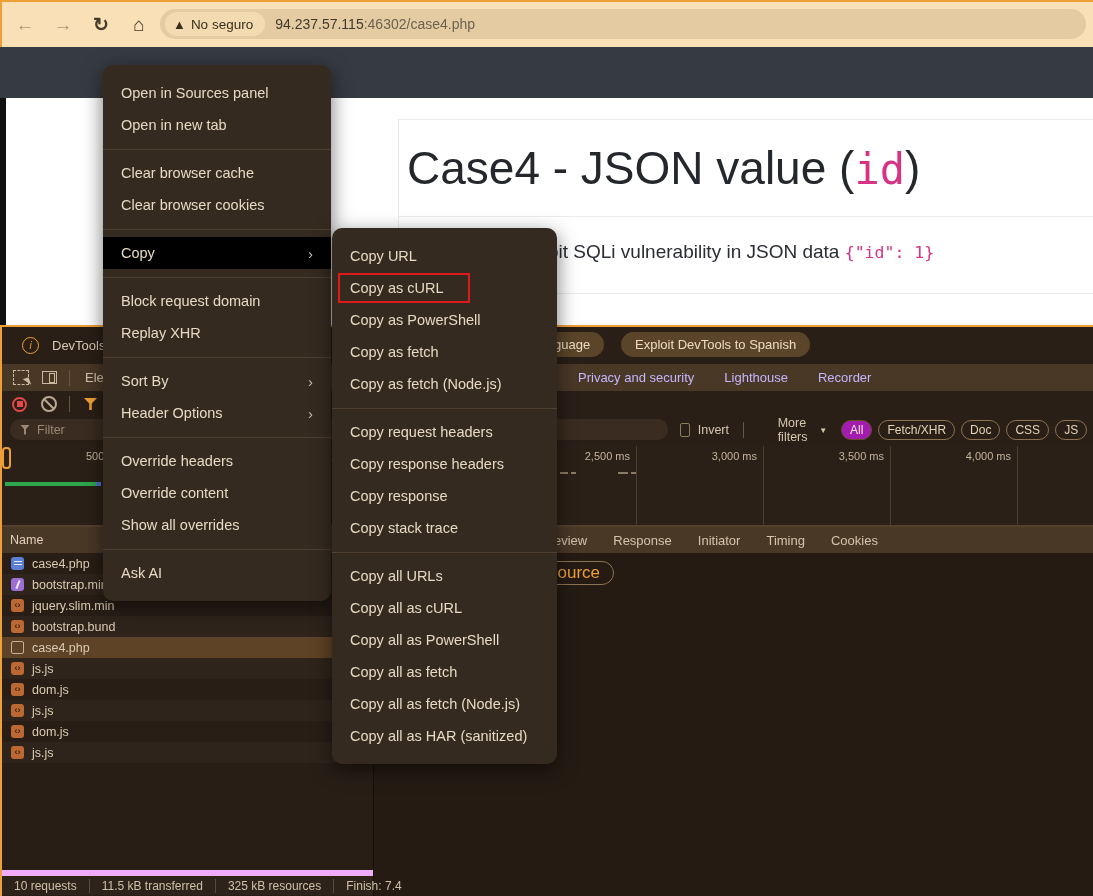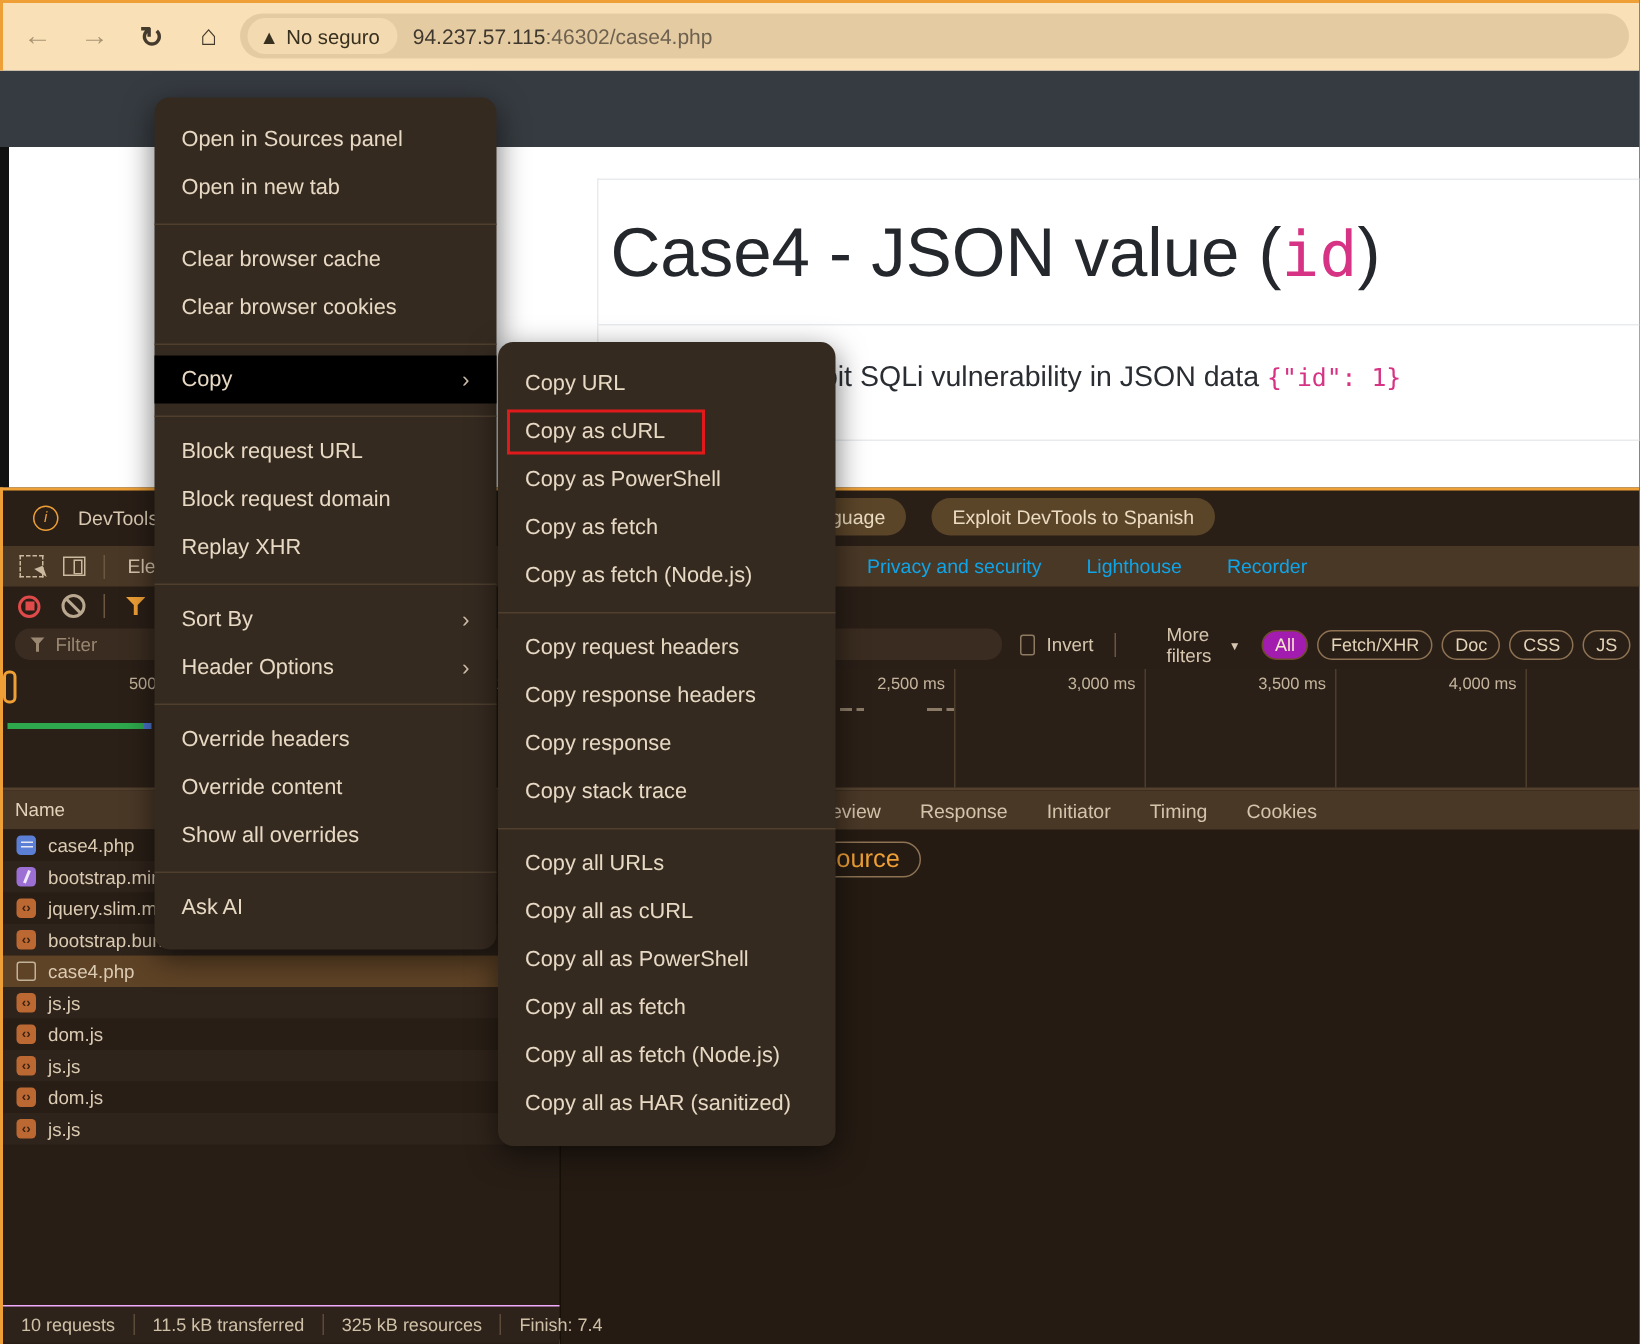--- a/index.html
+++ b/index.html
@@ -49,21 +49,21 @@
   .dt-tabs{position:absolute;left:0;top:37px;width:100%;height:27px;background:#4a3827;
            display:flex;align-items:center;}
   .insp-ic{width:14px;height:13px;border:1px dashed #cbb9a0;margin-left:11px;position:relative;}
   .insp-ic::after{content:'';position:absolute;right:-2px;bottom:-2px;width:0;height:0;
                   border-left:6px solid transparent;border-top:8px solid #cbb9a0;transform:rotate(-20deg);}
   .dev-ic{width:15px;height:13px;border:1.5px solid #cbb9a0;margin-left:13px;position:relative;box-sizing:border-box;}
   .dev-ic::after{content:'';position:absolute;right:1px;top:1px;width:4px;height:8px;background:#4a3827;border:1.5px solid #cbb9a0;}
   .vsep{width:1px;height:16px;background:#6b5640;margin-left:12px;}
   .tab-el{margin-left:15px;font-size:13px;color:#d4c4ac;white-space:nowrap;}
   .dt-tabs-right{position:absolute;left:576px;top:0;height:27px;display:flex;align-items:center;gap:30px;}
-  .dt-tab{font-size:13px;color:#0ea5e9;white-space:nowrap;}
+  .dt-tab{font-size:13px;color:#c4b5fd;white-space:nowrap;}
 
   .net-toolbar{position:absolute;left:0;top:64px;width:100%;height:26px;display:flex;align-items:center;}
   .rec-ic{width:11px;height:11px;border:2px solid #e14a4a;border-radius:50%;margin-left:10px;position:relative;}
   .rec-ic::after{content:'';position:absolute;left:2.5px;top:2.5px;width:6px;height:6px;background:#e14a4a;}
   .clear-ic{width:12px;height:12px;border:2px solid #b9a890;border-radius:50%;margin-left:14px;position:relative;}
   .clear-ic::after{content:'';position:absolute;left:-1px;top:5px;width:14px;height:2px;background:#b9a890;transform:rotate(45deg);}
   .funnel{width:13px;height:12px;background:#ee9f35;margin-left:14px;
           clip-path:polygon(0 0,100% 0,60% 45%,60% 100%,40% 100%,40% 45%);}
 
   .filter-row{position:absolute;left:0;top:90px;width:100%;height:29px;}
@@ -105,21 +105,21 @@
   .ic-doc-plain{background:transparent;border:1.5px solid #c2b29a;border-radius:2px;box-sizing:border-box;}
 
   .panel-divider{position:absolute;left:371px;top:200px;width:1px;height:468px;background:#171007;}
   .detail-panel{position:absolute;left:372px;top:200px;width:721px;height:468px;background:#251b13;}
   .detail-tabs{height:26px;background:#4a3827;display:flex;align-items:center;gap:26px;padding-left:167px;}
   .dtab{font-size:13px;color:#d4c4ac;white-space:nowrap;}
   .source-chip{position:absolute;left:161px;top:34px;height:22px;border:1px solid #8d7253;border-radius:12px;
                color:#ee9f35;font-size:17px;display:flex;align-items:center;padding:0 13px;}
 
   .status-bar{position:absolute;left:0;top:543px;width:371px;height:25px;background:#2e231a;
-              border-top:1px solid #f0abfc;display:flex;align-items:center;box-sizing:border-box;}
+              border-top:6px solid #f0abfc;display:flex;align-items:center;box-sizing:border-box;}
   .status-seg{font-size:12px;color:#cfc0a8;padding:0 12px;white-space:nowrap;}
   .status-seg + .status-seg{border-left:1px solid #5c4b38;}
 
   
   .menu{position:absolute;background:#352a20;border-radius:10px;box-shadow:0 6px 20px rgba(0,0,0,.55);
         padding:12px 0;z-index:50;box-sizing:border-box;}
   .menu.main{left:103px;top:65px;width:228px;}
   .menu.sub{left:332px;top:228px;width:225px;}
   .mi{height:32px;display:flex;align-items:center;padding:0 18px;font-size:14.5px;color:#e7d9c3;
       position:relative;white-space:nowrap;}
@@ -328,24 +328,20 @@
       </div>
       <div class="mi chevron highlighted">
         <span class="mi-label">Copy</span>
         <span class="chev">›</span>
       </div>
       <div class="mi sep">
         
         
       </div>
       <div class="mi">
-        <span class="mi-label">Block request URL</span>
-
-      </div>
-      <div class="mi">
         <span class="mi-label">Block request domain</span>
 
       </div>
       <div class="mi">
         <span class="mi-label">Replay XHR</span>
 
       </div>
       <div class="mi sep">
         
         

